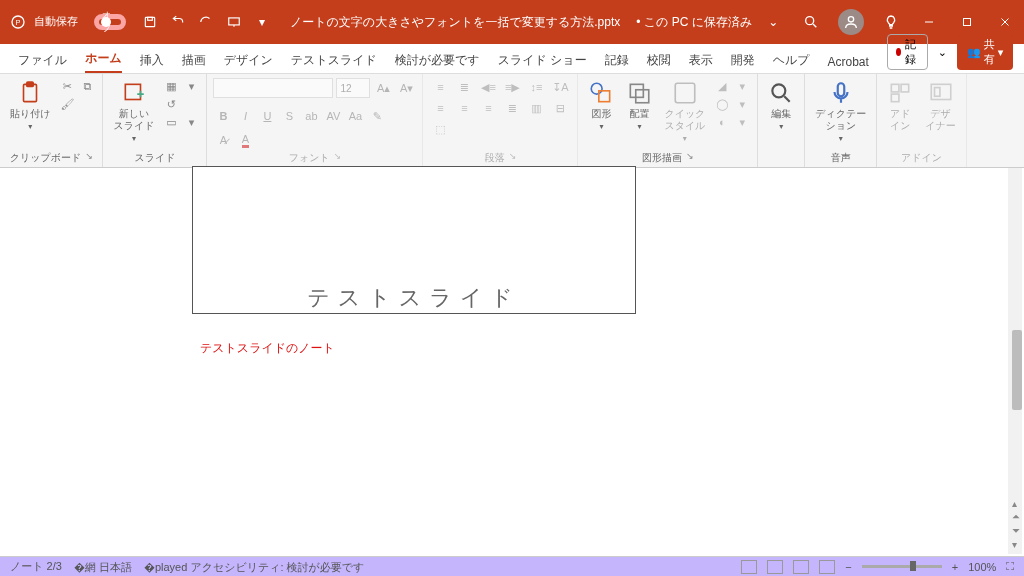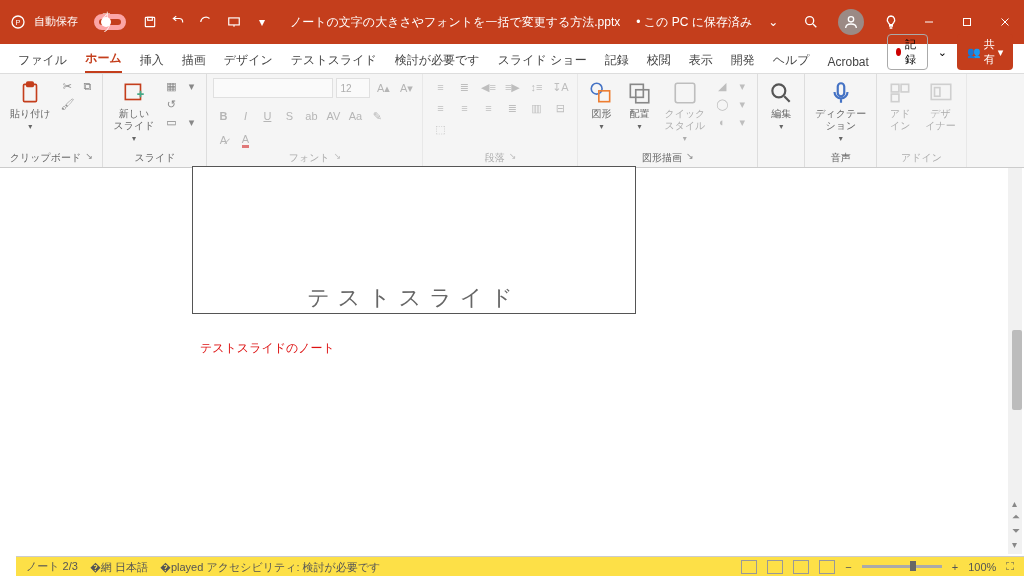--- a/index.html
+++ b/index.html
@@ -38,21 +38,21 @@
 .para-grid{display:grid;grid-template-columns:repeat(6,22px);gap:2px}
 .para-btn{width:22px;height:18px;display:flex;align-items:center;justify-content:center;color:#888;font-size:11px}
 .workspace{position:absolute;top:168px;left:16px;right:16px;bottom:22px;background:#fff;display:flex}
 .page{position:relative;margin:0 auto;width:760px;height:100%}
 .slide-thumb{position:absolute;left:60px;top:-2px;width:444px;height:148px;border:1px solid #555;background:#fff;display:flex;align-items:flex-end;justify-content:center;padding-top:4px}
 .slide-title{font-size:22px;color:#666;letter-spacing:8px;font-family:serif}
 .note-text{position:absolute;left:68px;top:172px;color:#d11;font-size:12px;font-weight:400}
 .scroll-v{position:absolute;right:2px;top:168px;width:14px;bottom:22px;background:#f1f1f1}
 .scroll-thumb{position:absolute;right:2px;width:10px;height:80px;top:330px;background:#bcbcbc;border-radius:2px}
 .nav-arrows{position:absolute;right:4px;bottom:26px;display:flex;flex-direction:column;gap:2px;color:#888;font-size:10px}
-.statusbar{position:absolute;bottom:0;left:16px;right:0;height:20px;background:#fde047;border-top:1px solid #ccc;display:flex;align-items:center;padding:4px 10px;font-size:11px;color:#555;gap:12px}
+.statusbar{position:absolute;bottom:0;left:0;right:0;height:20px;background:#c4b5fd;border-top:1px solid #ccc;display:flex;align-items:center;padding:4px 10px;font-size:11px;color:#555;gap:12px}
 .sb-right{margin-left:auto;display:flex;align-items:center;gap:10px}
 .zoom-slider{width:80px;height:3px;background:#aaa;position:relative}
 .zoom-slider::after{content:"";position:absolute;width:6px;height:10px;background:#666;top:-4px;left:60%}
 .vbtn{width:16px;height:14px;border:1px solid #999;display:inline-block}
 .disabled{opacity:.5}
 </style>
 </head>
 <body>
 
 <div class="titlebar">

